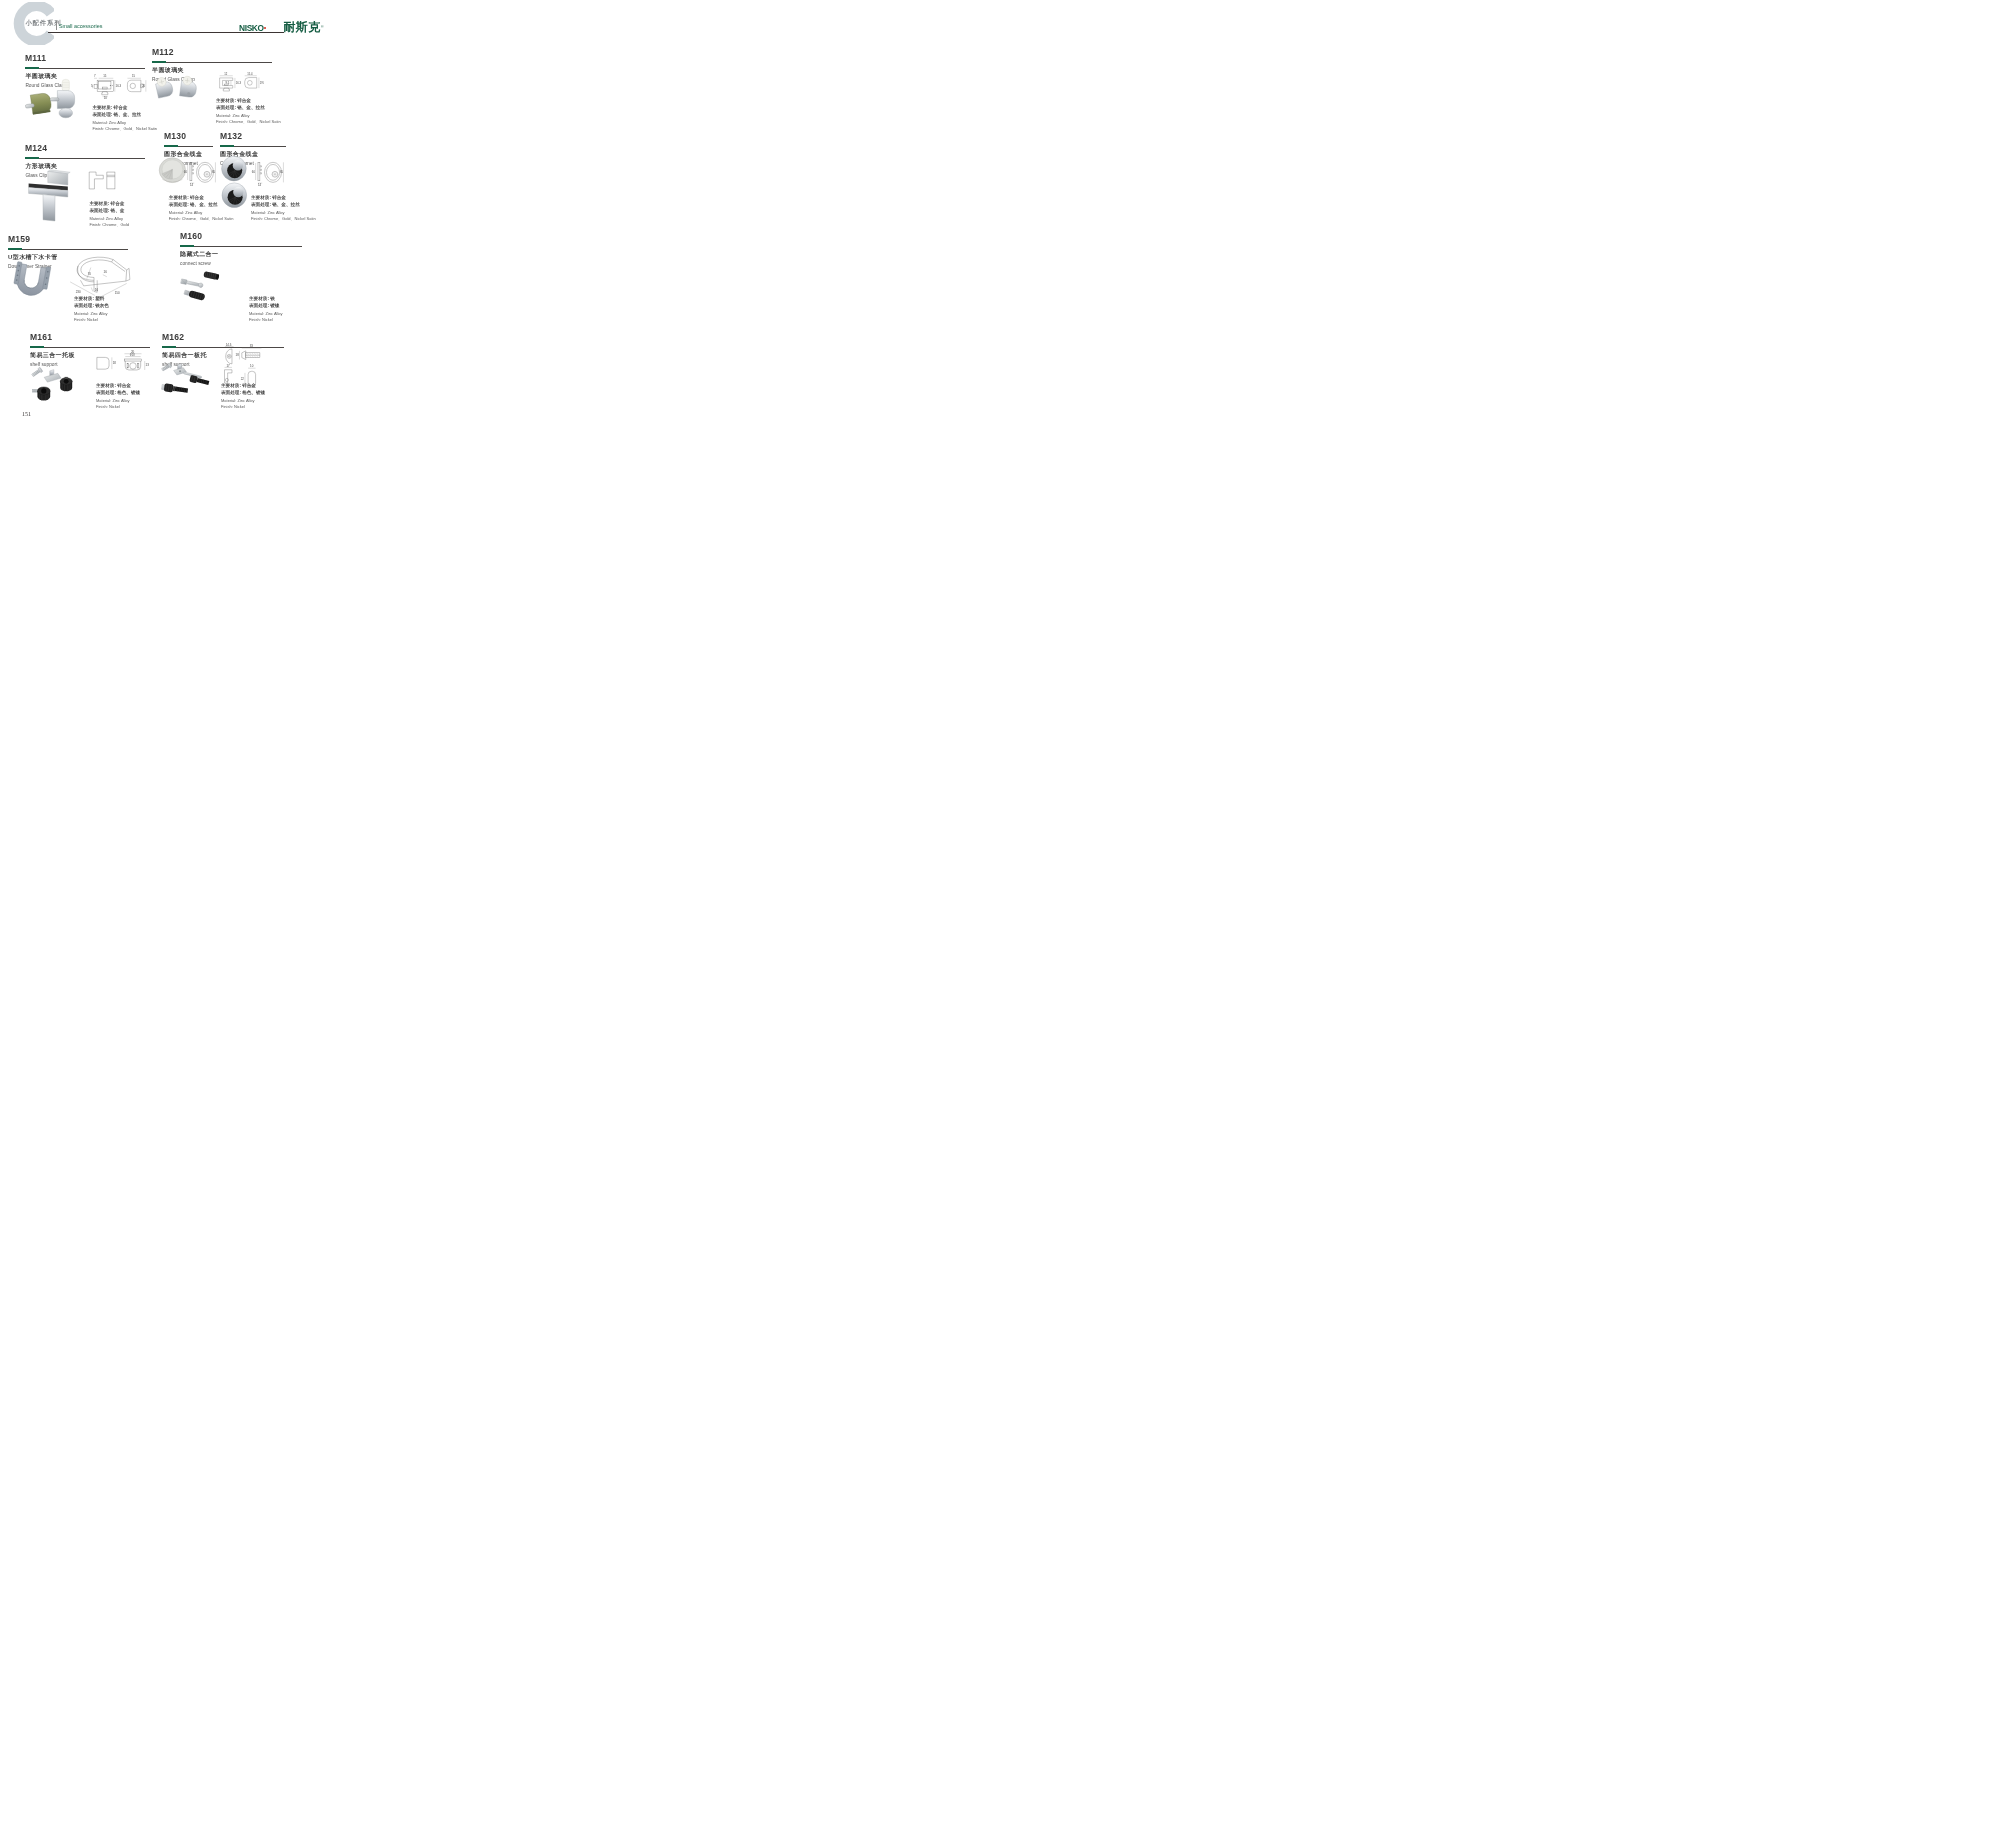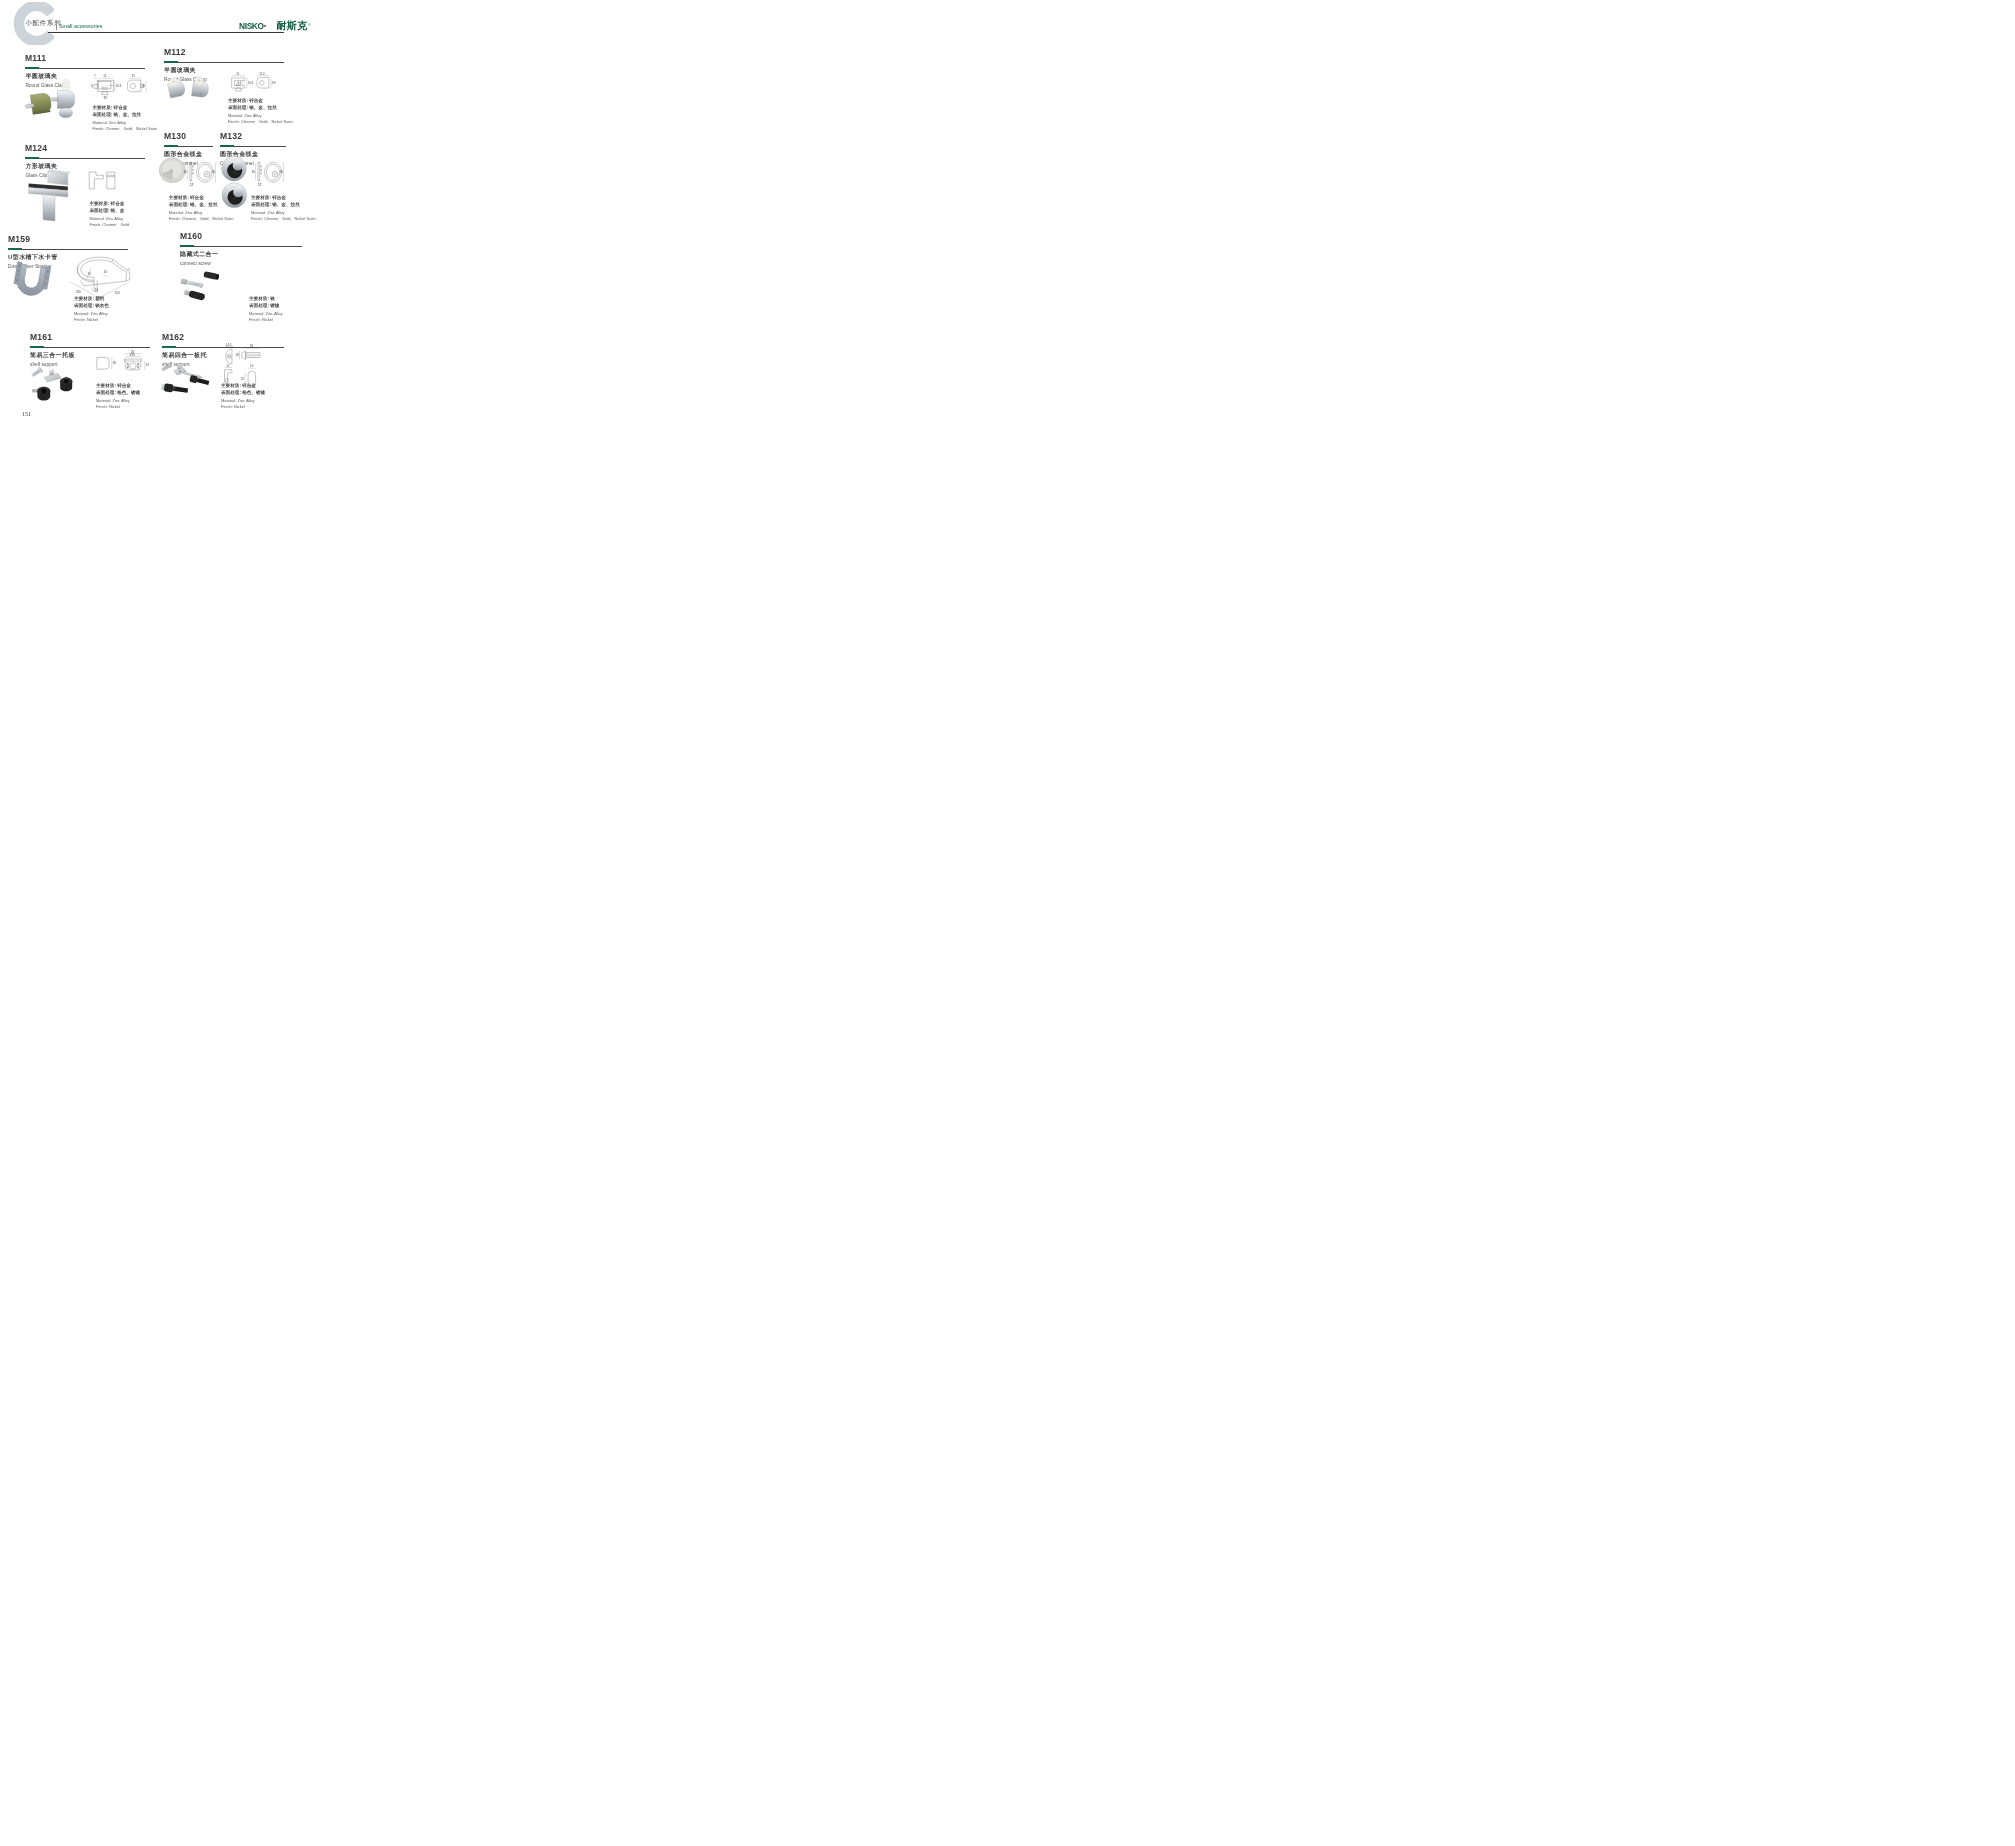--- a/index.html
+++ b/index.html
@@ -8,21 +8,21 @@
 
   
   #c-watermark{position:absolute;left:12px;top:2.4px;width:42px;height:43px;}
   #series-zh{position:absolute;left:25.4px;top:19.3px;font-size:6.4px;font-weight:700;color:#84888b;letter-spacing:0.8px;white-space:nowrap;}
   #header-vbar{position:absolute;left:56px;top:21.4px;width:0.6px;height:8.5px;background:#8d8d8d;}
   #series-en{position:absolute;left:59px;top:23px;font-size:5.4px;color:#1d6b4e;white-space:nowrap;}
   #brand{position:absolute;left:239px;top:19px;display:flex;align-items:baseline;white-space:nowrap;}
   .brand-word-wrap{position:relative;display:inline-block;}
   .brand-word{font-size:9.3px;font-weight:800;color:#145c42;letter-spacing:-0.4px;display:inline-block;transform:scaleX(.9);transform-origin:left;}
   .brand-dot{position:absolute;left:25px;top:3.8px;width:2.4px;height:2.4px;border-radius:50%;background:#d62b1f;}
-  .brand-zh{font-size:10px;font-weight:800;color:#145c42;margin-left:10px;letter-spacing:0.4px;}
+  .brand-zh{font-size:12px;font-weight:800;color:#145c42;margin-left:17px;letter-spacing:0.4px;}
   .brand-reg{font-size:3.6px;color:#145c42;position:relative;top:-3.2px;margin-left:0.4px;}
   #header-rule{position:absolute;left:48px;top:32px;width:236px;height:1.2px;background:#3b3433;}
 
   
   .product{position:absolute;}
   .code{margin:0;font-size:9.3px;font-weight:700;color:#3b3b3b;letter-spacing:0.2px;transform:scaleX(.92);transform-origin:left;line-height:1;}
   .rule{position:relative;height:2px;margin-top:3.6px;}
   .rule .line{position:absolute;left:0;right:0;top:0.8px;height:0.5px;background:#4c4846;}
   .rule .bar{position:absolute;left:0;top:0;width:13.7px;height:2px;background:#17684a;}
   .zh{margin-top:3.6px;font-size:6px;font-weight:700;color:#3e3e3e;letter-spacing:0.4px;white-space:nowrap;}
@@ -138,21 +138,21 @@
       </svg>
     </div>
     <div class="specs" style="left:67px;top:51px">
       <div class="szh">主要材质: 锌合金</div>
       <div class="szh">表面处理: 铬、金、拉丝</div>
       <div class="sen first">Material: Zinc Alloy</div>
       <div class="sen">Finish:  Chrome、Gold、Nickel Satin</div>
     </div>
   </section>
 
-  <section class="product" style="left:164px;top:48px;width:120px">
+  <section class="product" style="left:152px;top:48px;width:120px">
     <h2 class="code">M112</h2>
     <div class="rule">
         <span class="line"></span>
         <span class="bar"></span>
       </div>
     <div class="zh">半圆玻璃夹</div>
     <div class="en">Round Glass Clamp</div>
     <div class="photo" style="left:-0.8px;top:23px;width:52px;height:34px">
       <svg class="photo-svg" viewBox="0 0 130 84" width="52" height="34">
         <g transform="rotate(-12 32 42)">

